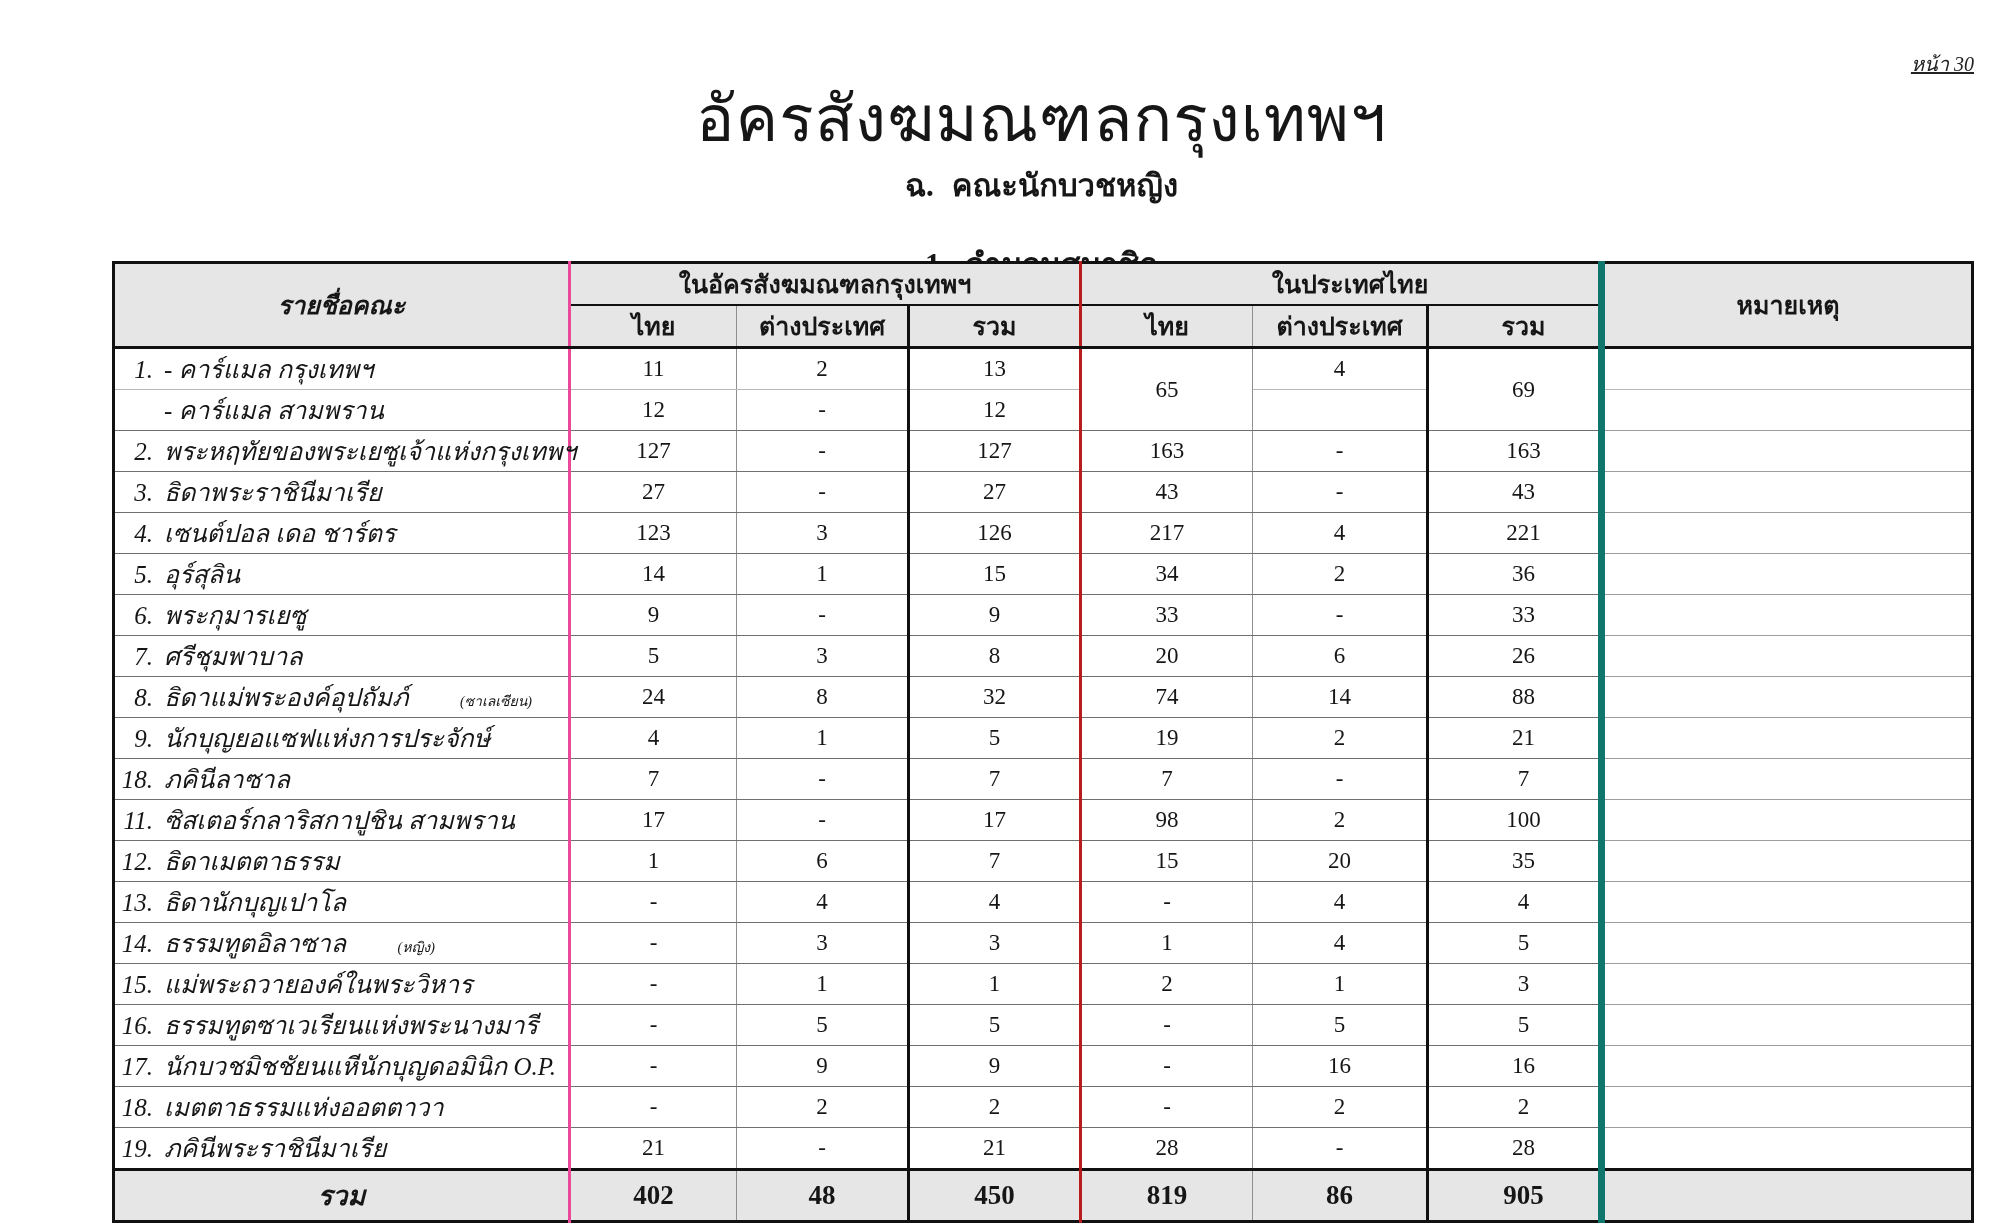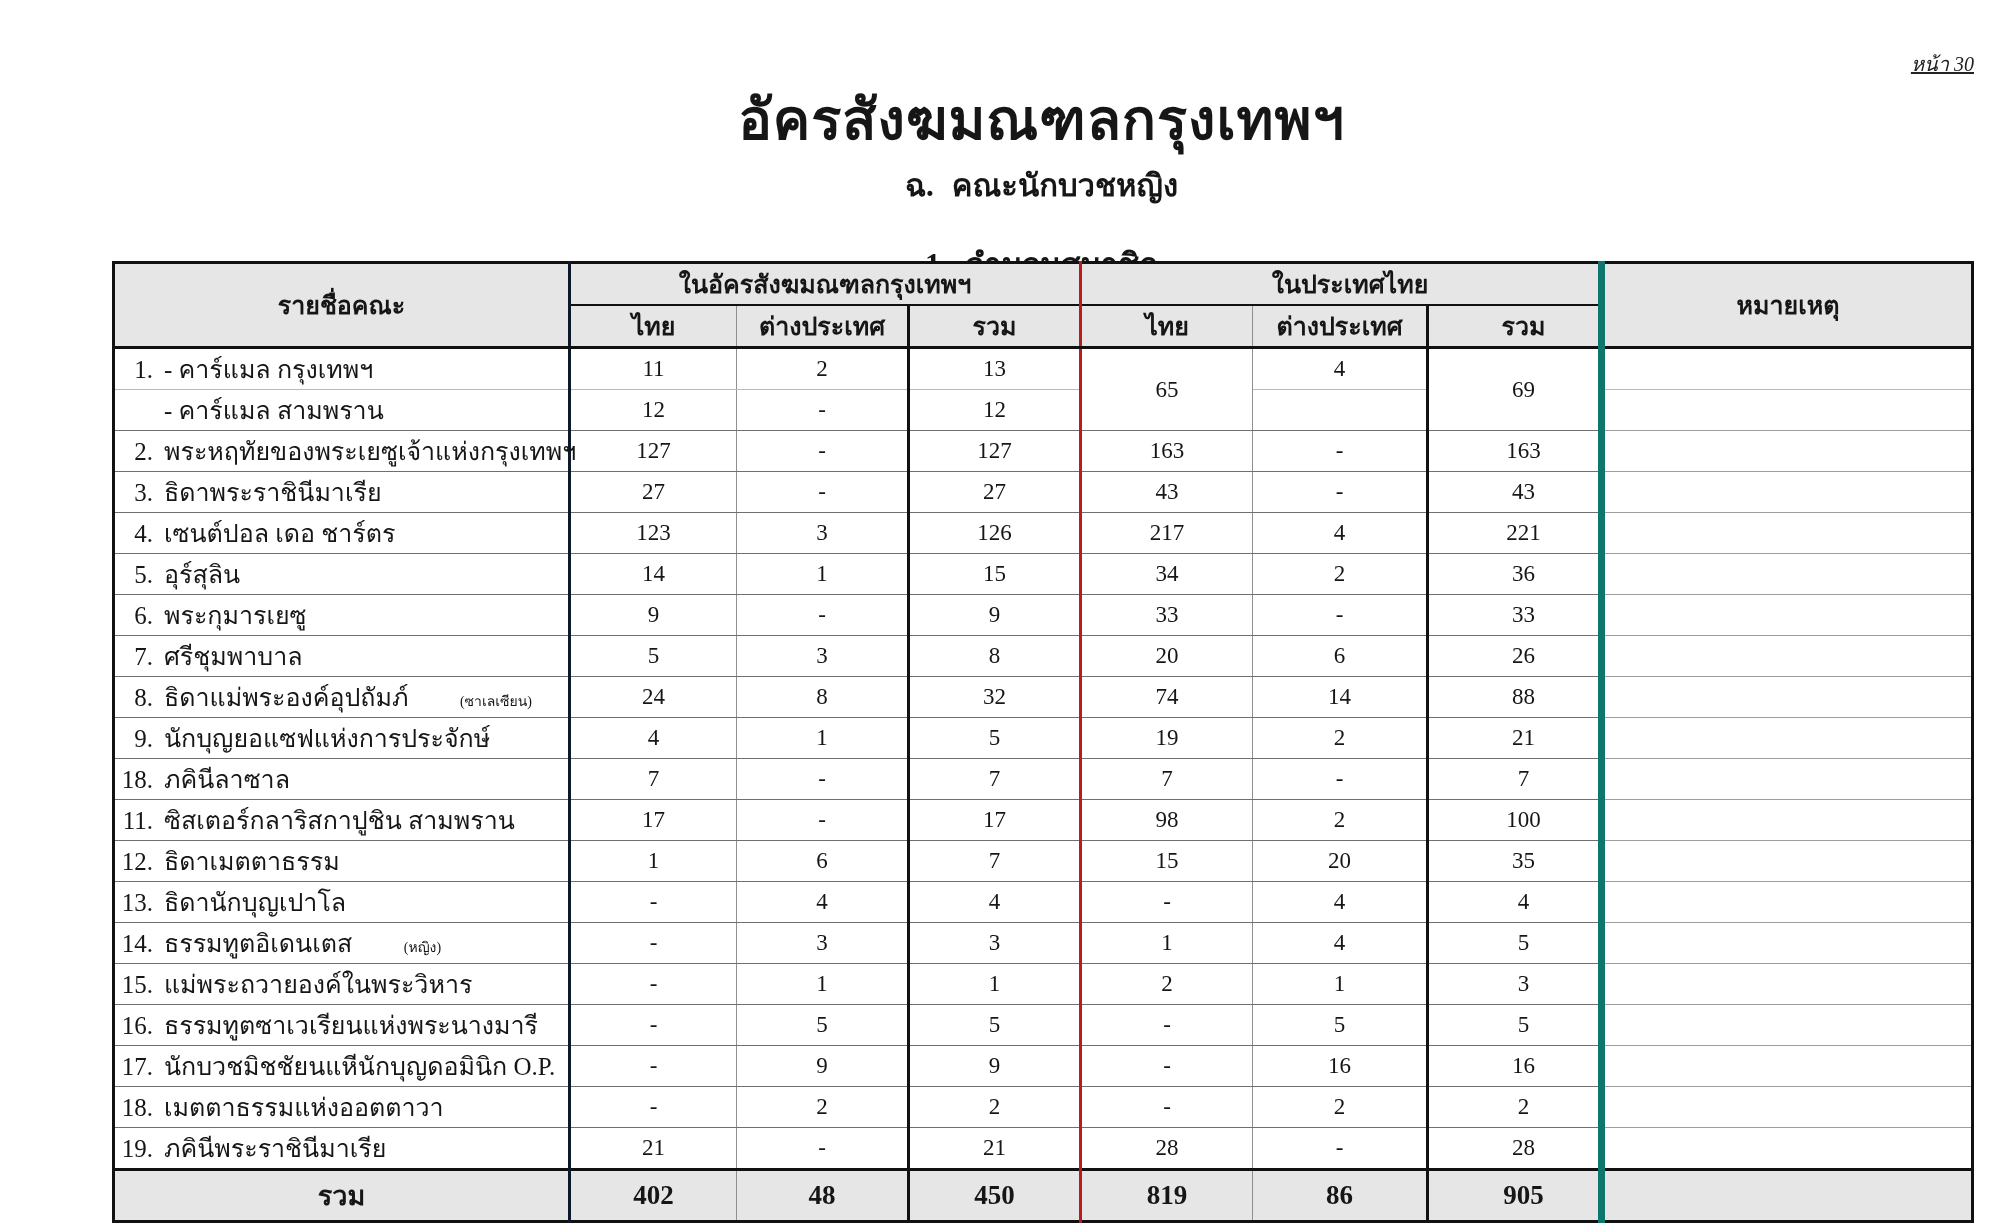--- a/index.html
+++ b/index.html
@@ -7,21 +7,21 @@
     width:2016px;height:1224px;position:relative;overflow:hidden;
     background:#ffffff;color:#161616;
     font-family:"Liberation Serif","DejaVu Serif",serif;
   }
   .page-num{
     position:absolute;top:48px;right:42px;
     font-size:20px;font-style:italic;text-decoration:underline;color:#222;
   }
   .headings{position:absolute;left:112px;width:1859px;text-align:center;}
   .title{position:absolute;top:88px;left:0;width:100%;text-align:center;
-    font-size:56px;font-weight:bold;line-height:64px;letter-spacing:1px;}
+    font-size:64px;font-weight:normal;line-height:64px;letter-spacing:1px;}
   .h2,.h3{position:absolute;left:0;width:100%;text-align:center;
     font-size:31px;font-weight:bold;line-height:40px;}
   .h2{top:166px;}
   .h3{top:209px;margin-top:36px;}
   .h2 .lbl,.h3 .lbl{margin-right:18px;}
 
   table.members{
     position:absolute;left:112px;top:261px;width:1859px;
     border-collapse:collapse;table-layout:fixed;
     border:3px solid #111;
@@ -32,21 +32,21 @@
 
   th,td{padding:0;vertical-align:middle;}
   thead th{
     background:#e6e6e6;font-weight:bold;font-size:25px;text-align:center;
     border-bottom:2px solid #111;height:36px;
   }
   thead tr.subrow th{height:32px;border-bottom:3px solid #111;}
   thead th.span2{border-bottom:3px solid #111;}
 
   
-  .c0{border-right:3px solid #0f172a;}
+  .c0{border-right:3px solid #ec4899;font-style:italic;}
   .c1{border-right:1px solid #8f8f8f;}
   .c2{border-right:3px solid #111;}
   .c3{border-right:3px solid #b91c1c;}
   .c4{border-right:1px solid #8f8f8f;}
   .c5{border-right:3px solid #111;}
   .c6{border-right:7px solid #0f766e;padding-left:20px;}
   .c7{border-right:none;}
 
   tbody td{
     height:33.7px;border-bottom:1px solid #6f6f6f;
@@ -235,21 +235,21 @@
         <td class="c0"><span class="no">13.</span><span>ธิดานักบุญเปาโล</span></td>
         <td class="c1">-</td>
         <td class="c2">4</td>
         <td class="c3">4</td>
         <td class="c4">-</td>
         <td class="c5">4</td>
         <td class="c6">4</td>
         <td class="c7"></td>
       </tr>
       <tr class="">
-        <td class="c0"><span class="no">14.</span><span>ธรรมทูตอิเดนเตส</span><span class="paren"> (หญิง)</span></td>
+        <td class="c0"><span class="no">14.</span><span>ธรรมทูตอิลาซาล</span><span class="paren"> (หญิง)</span></td>
         <td class="c1">-</td>
         <td class="c2">3</td>
         <td class="c3">3</td>
         <td class="c4">1</td>
         <td class="c5">4</td>
         <td class="c6">5</td>
         <td class="c7"></td>
       </tr>
       <tr class="">
         <td class="c0"><span class="no">15.</span><span>แม่พระถวายองค์ในพระวิหาร</span></td>

